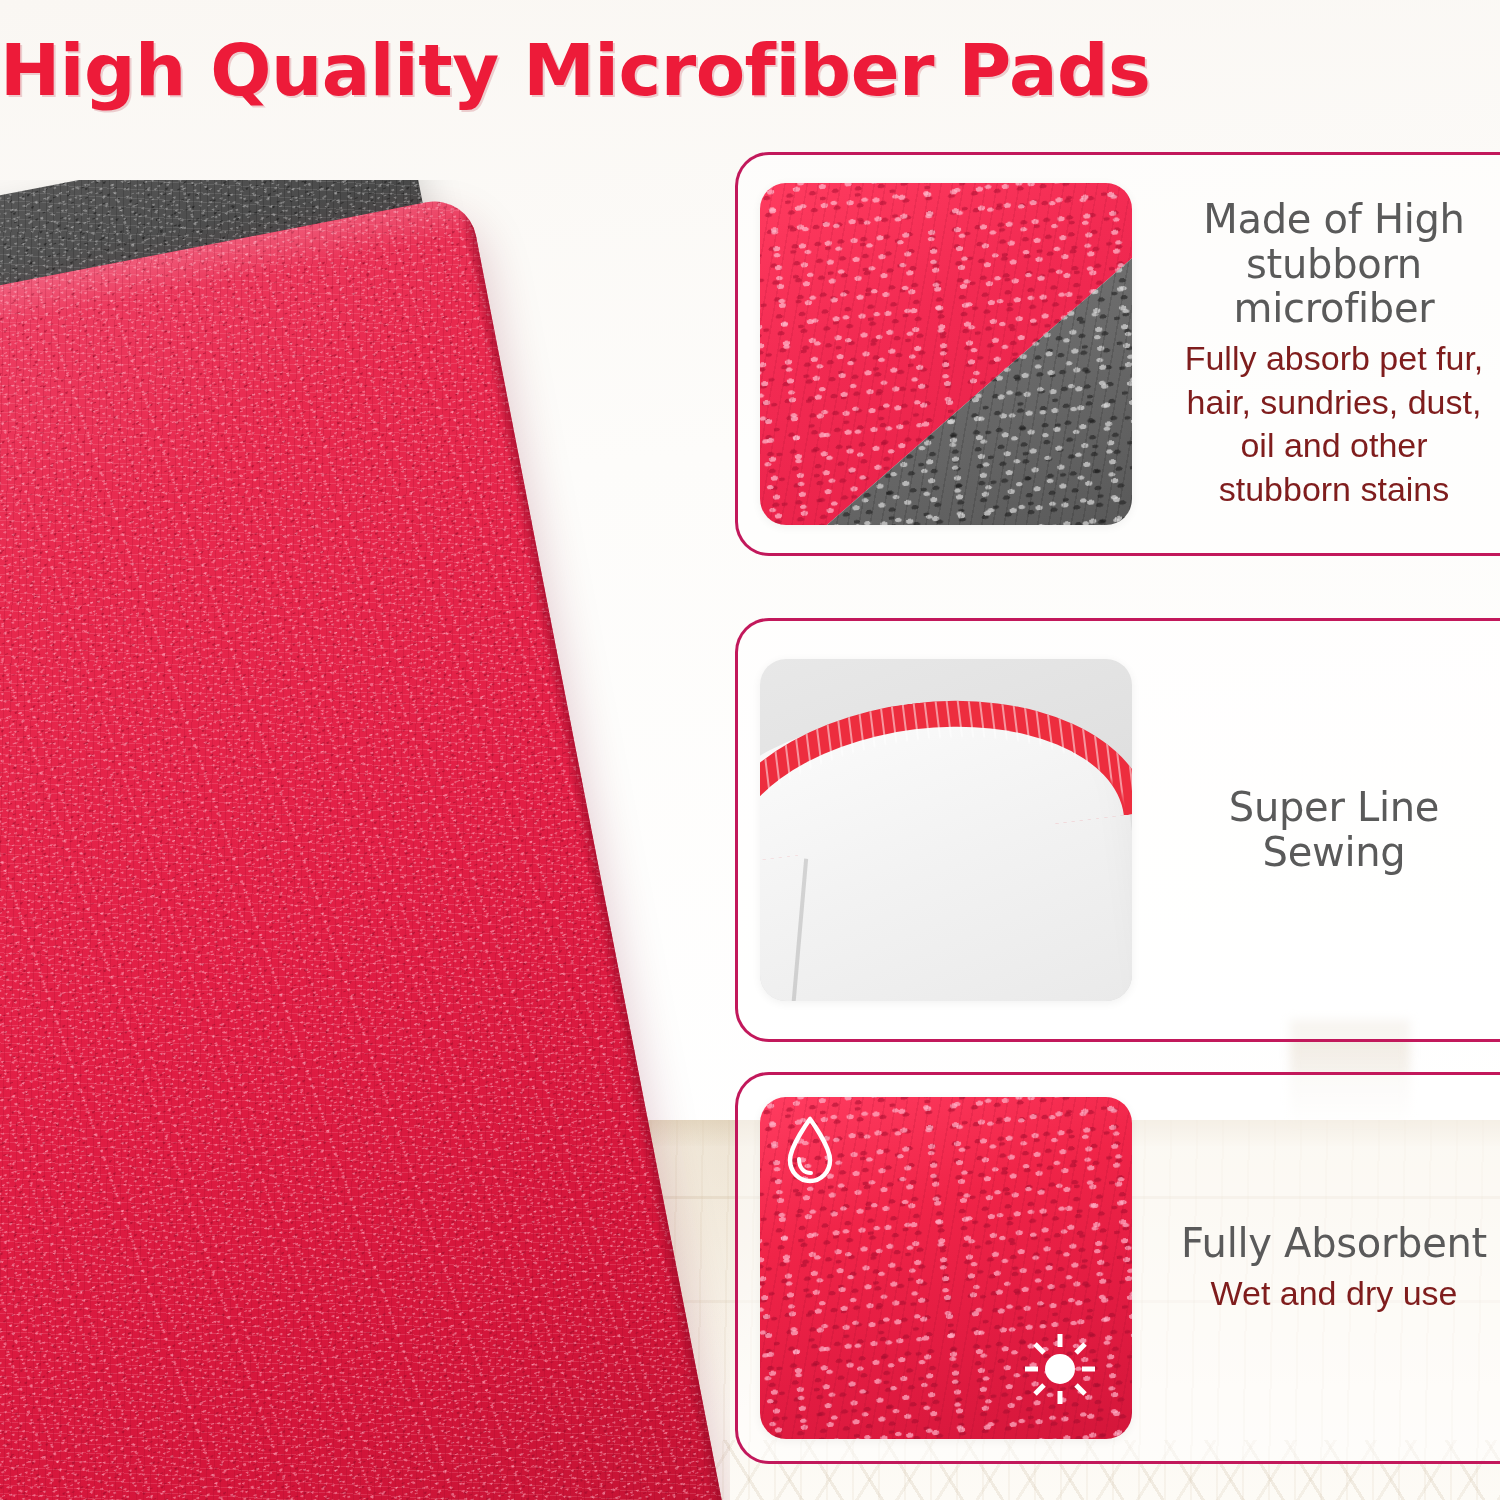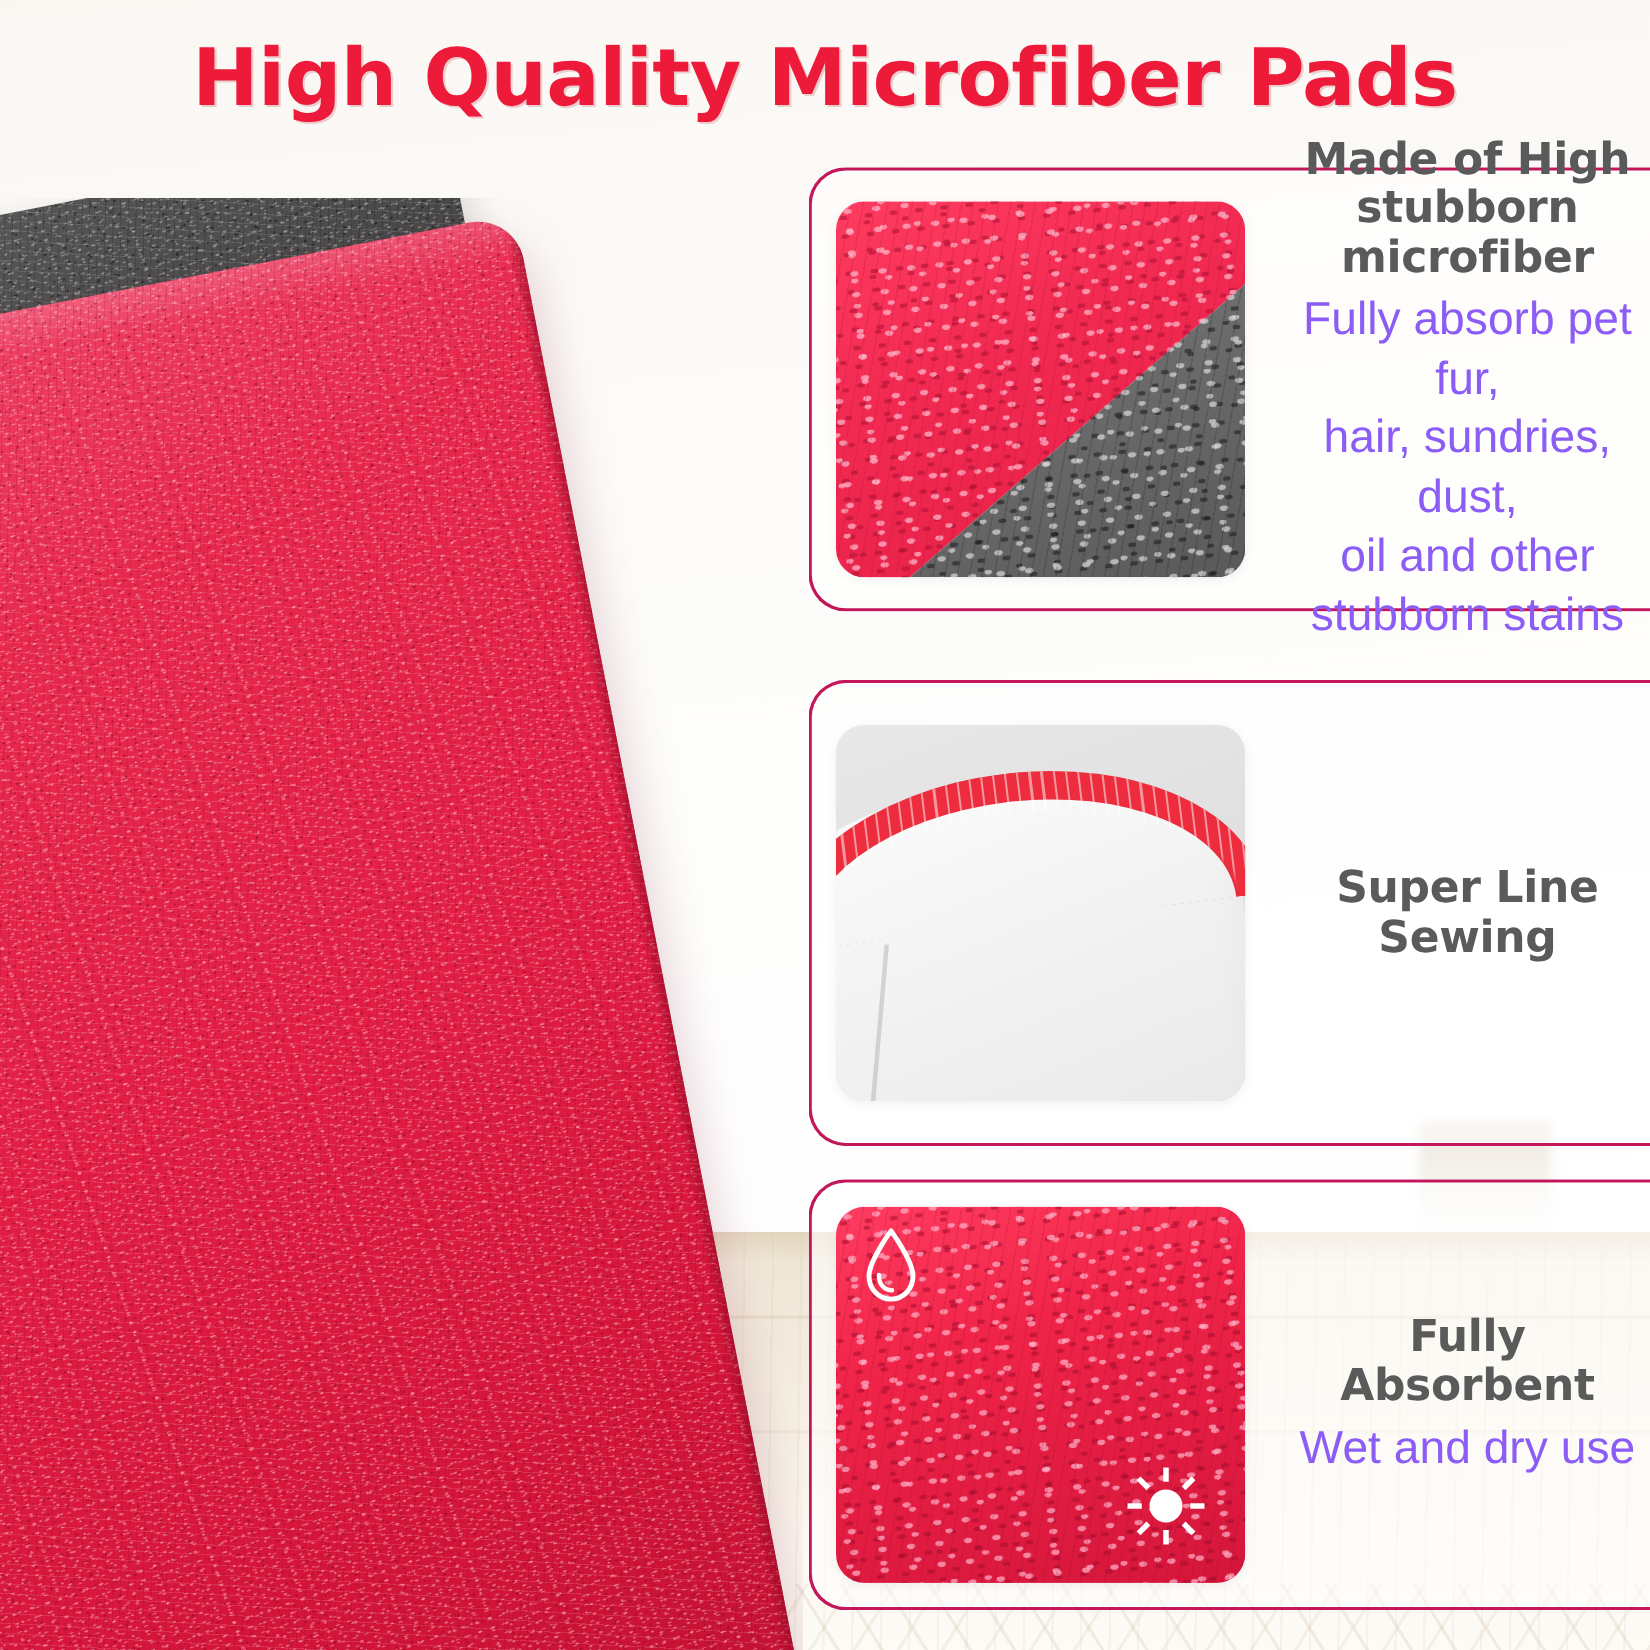--- a/index.html
+++ b/index.html
@@ -49,21 +49,21 @@
     filter:blur(5px);
   }
   .bg-softshadow {
     position:absolute; left:600px; top:1120px; width:240px; height:300px;
     background:radial-gradient(ellipse at 50% 0%, rgba(206,186,158,.22), rgba(255,255,255,0) 70%);
   }
 
   
   .title {
     position:absolute; left:0; top:28px; width:1500px;
-    text-align:center;
+    text-align:left;
     font-size:72px; font-weight:bold; letter-spacing:-0.5px;
     color:#ED1B39;
     font-family:"DejaVu Sans","Liberation Sans",sans-serif;
     text-shadow:2px 2px 0 rgba(170,10,35,.18);
   }
 
   
   .hero {
     position:absolute; left:-30px; top:180px; width:760px; height:1320px;
     overflow:hidden;
@@ -137,28 +137,28 @@
     position:relative;
     flex:0 0 auto;
     box-shadow:0 2px 10px rgba(0,0,0,.06);
   }
   .card-text {
     flex:1 1 auto;
     text-align:center;
     padding:0 26px 0 42px;
   }
   .feat-title {
-    font-size:40px; font-weight:bold; line-height:1.12;
+    font-size:40px; font-weight:normal; line-height:1.12;
     color:#5A5A5A;
     font-family:"DejaVu Sans","Liberation Sans",sans-serif;
     letter-spacing:-0.3px;
   }
   .feat-desc {
-    font-size:42px; line-height:1.28;
-    color:#8b5cf6;
+    font-size:34px; line-height:1.28;
+    color:#7f1d1d;
     margin-top:6px;
     font-family:"Liberation Sans",sans-serif;
   }
 
   
   .split-red {
     position:absolute; inset:0;
     background:linear-gradient(155deg,#FF3B5F 0%,#F22A52 40%,#E51E45 100%);
     --hl:rgba(255,180,200,.75); --sh:rgba(170,15,50,.55);
     clip-path:polygon(0 0,100% 0,100% 22%,18% 100%,0 100%);

